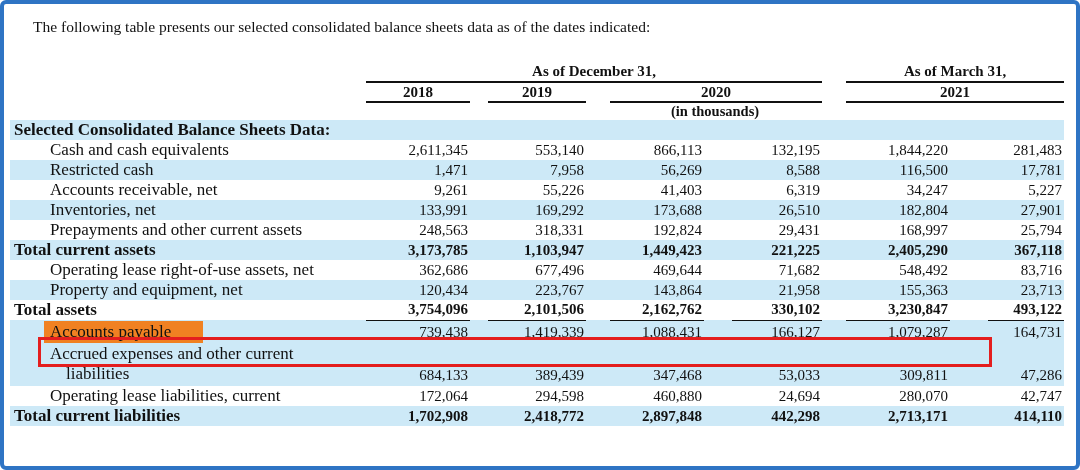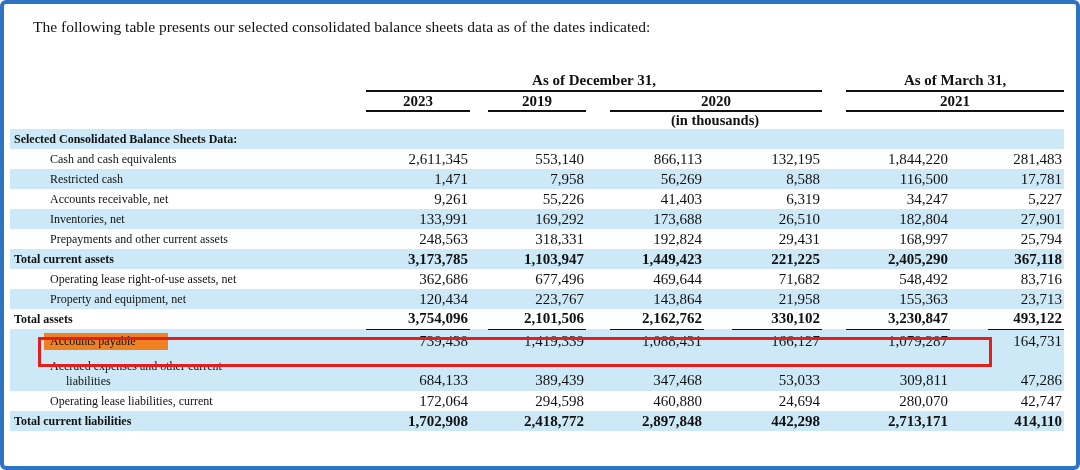--- a/index.html
+++ b/index.html
@@ -23,35 +23,35 @@
   }
   .intro{
     margin:13px 20px 0 29px;
     font-size:15.5px;
     line-height:20px;
   }
   table.bs{
     border-collapse:collapse;
     table-layout:fixed;
     width:1054px;
-    margin:34px 0 0 6px;
+    margin:25px 0 0 6px;
     font-size:15px;
   }
   td,th{padding:0;overflow:hidden;white-space:nowrap;}
   thead tr{height:20px;}
   thead tr.units-row{height:17px;}
   th{font-weight:bold;text-align:center;font-size:15px;}
   th.rule{border-bottom:2px solid var(--ink);}
   td.units{
     text-align:center;font-weight:bold;font-size:14.5px;
   }
   tbody tr{height:20px;}
   tbody tr.shade{background:var(--shade);}
   tbody tr.total td, tbody tr.section td{font-weight:bold;}
-  td.lbl{padding-left:40px;font-size:12px;}
+  td.lbl{padding-left:40px;font-size:17px;}
   tr.total td.lbl, tr.section td.lbl{padding-left:4px;}
   td.num{text-align:right;padding-right:2px;}
   tr.rule-under td.num{border-bottom:1.5px solid var(--ink);}
   tr.two-line{height:38px;}
   tr.two-line td{vertical-align:bottom;padding-bottom:2px;}
   tr.two-line .l2{padding-left:16px;}
   tr.ap-row{height:24px;border-radius:7px;}
   .hl{
     display:inline-block;
     background:var(--orange);
@@ -89,21 +89,21 @@
     </colgroup>
     <thead>
       <tr>
         <td></td>
         <th class="rule" colspan="7">As of December 31,</th>
         <td></td>
         <th class="rule" colspan="3">As of March 31,</th>
       </tr>
       <tr>
         <td></td>
-        <th class="rule">2023</th>
+        <th class="rule">2018</th>
         <td></td>
         <th class="rule">2019</th>
         <td></td>
         <th class="rule" colspan="3">2020</th>
         <td></td>
         <th class="rule" colspan="3">2021</th>
       </tr>
       <tr class="units-row">
         <td></td>
         <td class="units" colspan="11">(in thousands)</td>

